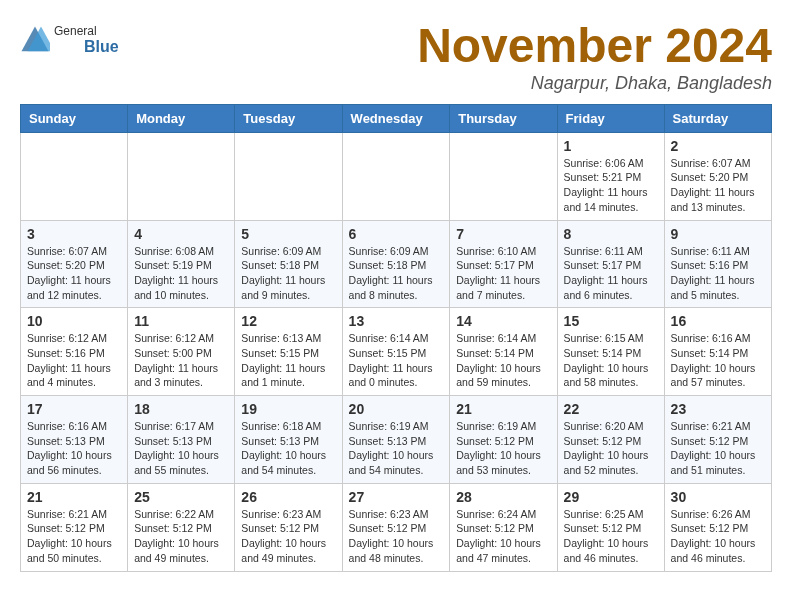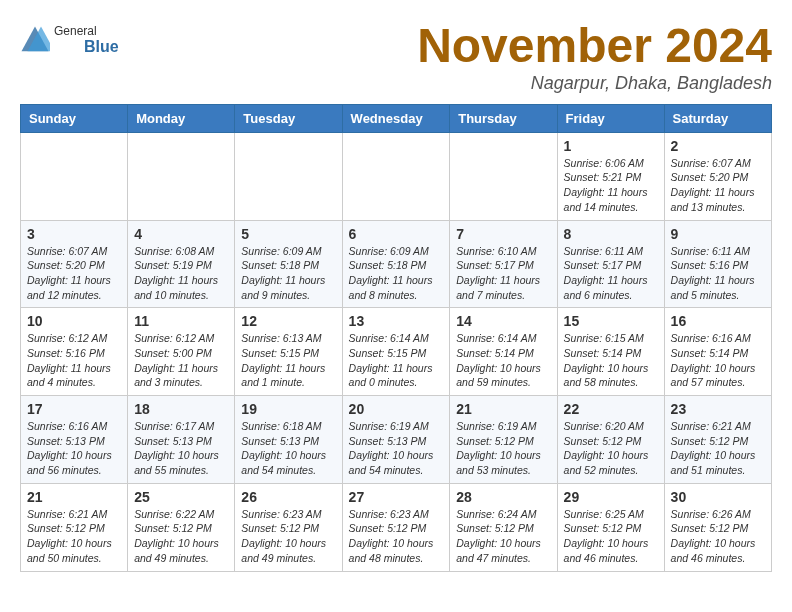--- a/index.html
+++ b/index.html
@@ -85,21 +85,20 @@
     .day-number {
       font-size: 14px;
       font-weight: bold;
       display: block;
       margin-bottom: 2px;
     }
     .day-info {
       font-size: 10.5px;
       line-height: 1.4;
       color: #333;
-      font-style: italic;
     }
     .empty-cell {
       background: #fff !important;
     }
   </style>
 </head>
 <body>
 
 <div class="header-section">
   <div class="logo">

